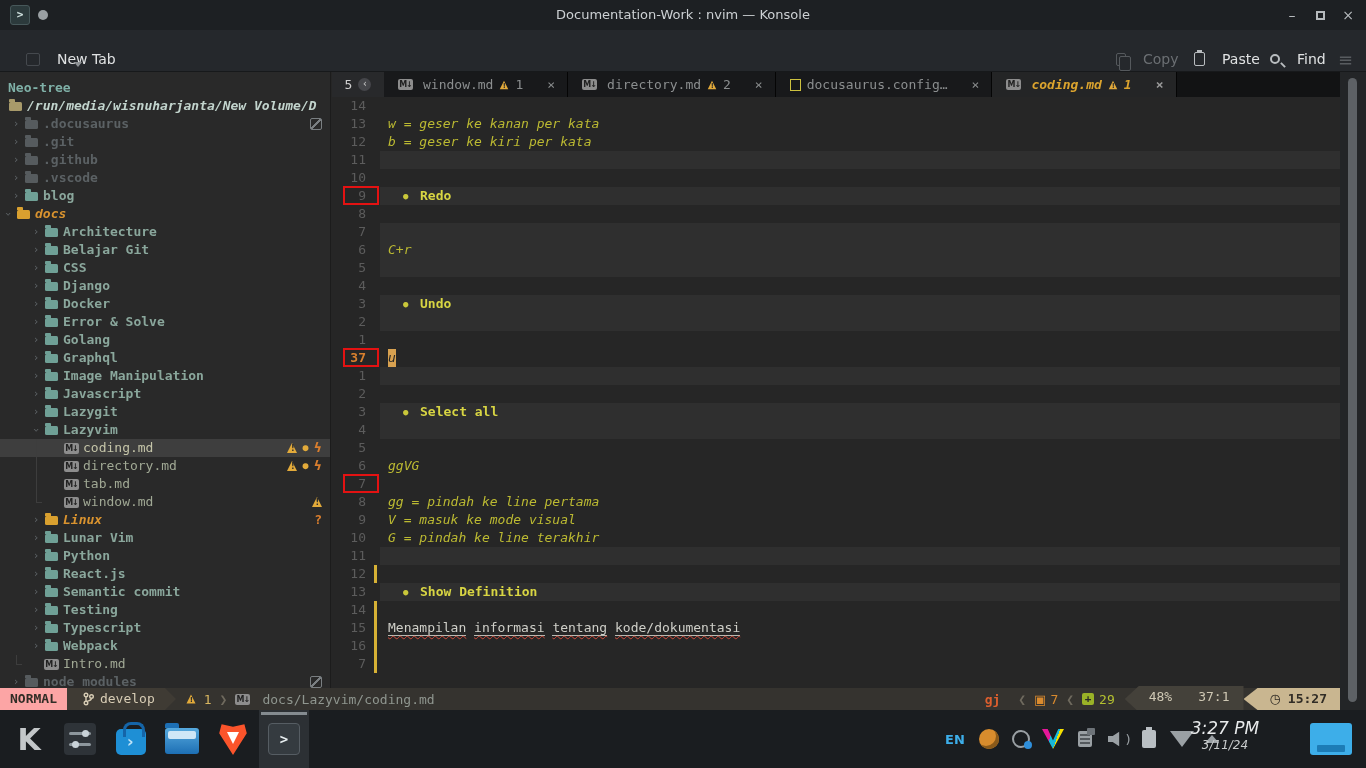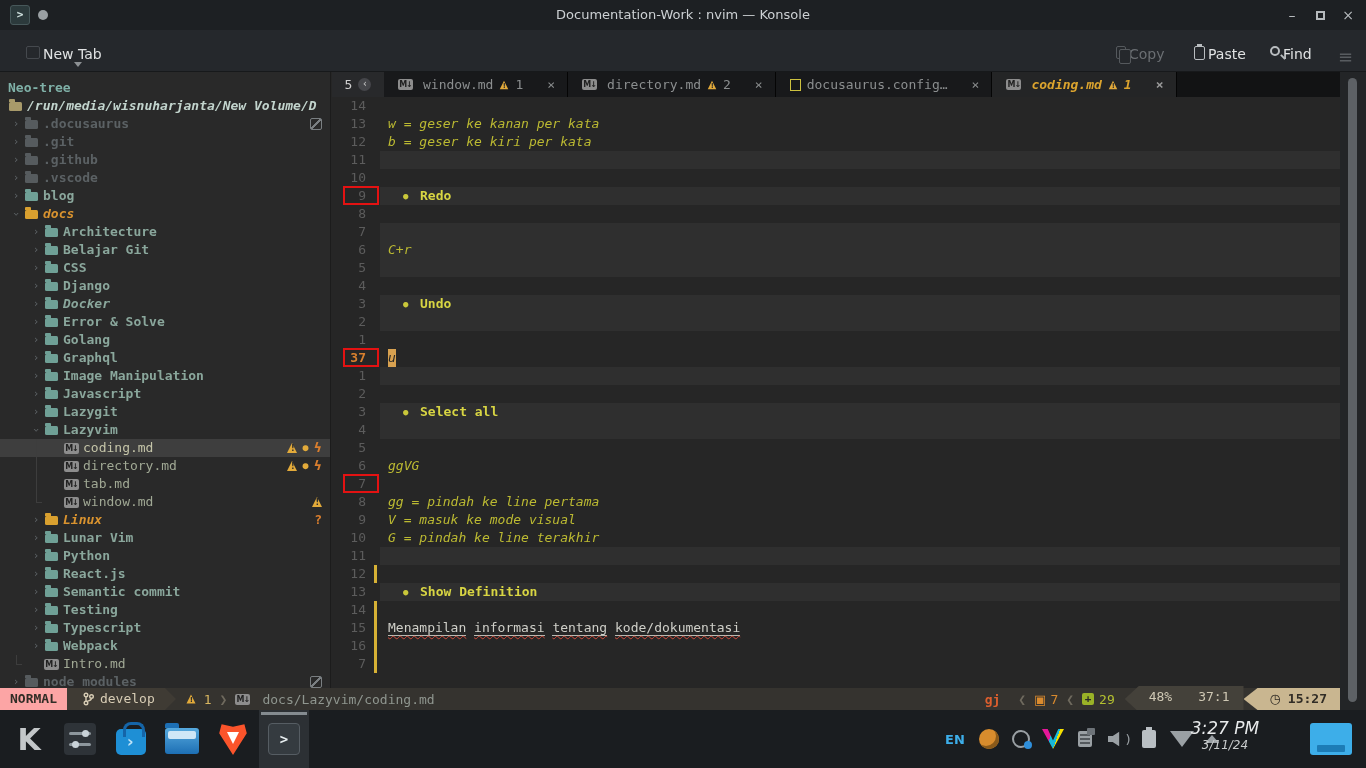--- a/index.html
+++ b/index.html
@@ -10,21 +10,21 @@
   #titlebar { position:absolute; left:0; top:0; width:1366px; height:30px; background:#1d2023; }
   #title-app-icon { position:absolute; left:10px; top:5px; width:20px; height:20px; background:#2c3a3c; border:1px solid #47585a; border-radius:3px; color:#cfe0de; font:bold 11px "DejaVu Sans Mono",monospace; text-align:center; line-height:18px; }
   #title-dot { position:absolute; left:38px; top:10px; width:10px; height:10px; border-radius:50%; background:#9aa0a3; }
   #window-title { position:absolute; left:0; top:0; width:100%; height:30px; line-height:30px; text-align:center; color:#ccd0d3; font-size:13px; }
   .winbtn { position:absolute; top:0; width:28px; height:30px; line-height:30px; text-align:center; color:#b6babd; font-size:14px; }
   #btn-min { right:60px; } #btn-max { right:32px; } #btn-close { right:4px; }
   #btn-max i { display:inline-block; width:9px; height:9px; border:2px solid #b6babd; }
 
   
   #toolbar { position:absolute; left:0; top:30px; width:1366px; height:42px; background:#25282c; border-bottom:1px solid #17191b; }
-  .tbitem { position:absolute; top:16px; height:42px; display:flex; align-items:flex-start; gap:3px; color:#e0e2e3; font-size:14px; }
+  .tbitem { position:absolute; top:8px; height:42px; display:flex; align-items:center; gap:17px; color:#e0e2e3; font-size:14px; }
   .tbitem.dim { color:#6b6f73; }
   .tb-sq { width:14px; height:13px; border:1px solid #45494e; border-radius:2px; }
   .caret-dn { width:0; height:0; border-left:4px solid transparent; border-right:4px solid transparent; border-top:5px solid #8d9194; }
   #newtab-caret { position:absolute; left:74px; top:32px; }
   .icon-clip { width:11px; height:14px; border:1.5px solid #b9bdc0; border-radius:2px; position:relative; }
   .icon-clip::before { content:""; position:absolute; left:2px; top:-3px; width:5px; height:3px; background:#b9bdc0; }
   .icon-copy { width:10px; height:13px; border:1.5px solid #55595d; border-radius:2px; position:relative; }
   .icon-copy::before { content:""; position:absolute; left:2px; top:2px; width:10px; height:13px; border:1.5px solid #55595d; border-radius:2px; background:#25282c; }
   .icon-search { width:10px; height:10px; border:2px solid #b9bdc0; border-radius:50%; position:relative; }
   .icon-search::after { content:""; position:absolute; left:8px; top:8px; width:6px; height:2px; background:#b9bdc0; transform:rotate(45deg); }
@@ -186,26 +186,26 @@
     <div id="neotree-root">
       <span class="folder" style="background:#a89a6a;"></span>
       <span class="slabel">/run/media/wisnuharjanta/New Volume/D</span>
     </div>
     <div id="sidebar-rows">
         <div class="srow" style="padding-left: 8px;"><span class="chev">›</span><span class="folder" style="background: rgb(86, 91, 94);"></span><span class="slabel" style="color: rgb(91, 97, 100); font-weight: bold;">.docusaurus</span><span class="badges"><span class="boxslash"></span></span></div>
         <div class="srow" style="padding-left: 8px;"><span class="chev">›</span><span class="folder" style="background: rgb(86, 91, 94);"></span><span class="slabel" style="color: rgb(91, 97, 100); font-weight: bold;">.git</span></div>
         <div class="srow" style="padding-left: 8px;"><span class="chev">›</span><span class="folder" style="background: rgb(86, 91, 94);"></span><span class="slabel" style="color: rgb(91, 97, 100); font-weight: bold;">.github</span></div>
         <div class="srow" style="padding-left: 8px;"><span class="chev">›</span><span class="folder" style="background: rgb(86, 91, 94);"></span><span class="slabel" style="color: rgb(91, 97, 100); font-weight: bold;">.vscode</span></div>
         <div class="srow" style="padding-left: 8px;"><span class="chev">›</span><span class="folder" style="background: rgb(111, 160, 150);"></span><span class="slabel" style="color: rgb(138, 167, 156); font-weight: bold;">blog</span></div>
-        <div class="srow" style="padding-left: 8px;"><span class="chev open">›</span><span class="folder" style="background: rgb(217, 160, 47);"></span><span class="slabel" style="color: rgb(217, 147, 47); font-weight: bold; font-style: italic;">docs</span></div>
+        <div class="srow" style=""><span class="chev open">›</span><span class="folder" style="background: rgb(217, 160, 47);"></span><span class="slabel" style="color: rgb(217, 147, 47); font-weight: bold; font-style: italic;">docs</span></div>
         <div class="srow" style="padding-left: 28px;"><span class="chev">›</span><span class="folder" style="background: rgb(111, 160, 150);"></span><span class="slabel" style="color: rgb(138, 167, 156); font-weight: bold;">Architecture</span></div>
         <div class="srow" style="padding-left: 28px;"><span class="chev">›</span><span class="folder" style="background: rgb(111, 160, 150);"></span><span class="slabel" style="color: rgb(138, 167, 156); font-weight: bold;">Belajar Git</span></div>
         <div class="srow" style="padding-left: 28px;"><span class="chev">›</span><span class="folder" style="background: rgb(111, 160, 150);"></span><span class="slabel" style="color: rgb(138, 167, 156); font-weight: bold;">CSS</span></div>
         <div class="srow" style="padding-left: 28px;"><span class="chev">›</span><span class="folder" style="background: rgb(111, 160, 150);"></span><span class="slabel" style="color: rgb(138, 167, 156); font-weight: bold;">Django</span></div>
-        <div class="srow" style="padding-left: 28px;"><span class="chev">›</span><span class="folder" style="background: rgb(111, 160, 150);"></span><span class="slabel" style="color: rgb(138, 167, 156); font-weight: bold; font-style: italic;">Docker</span></div>
+        <div class="srow" style="padding-left: 28px;"><span class="chev">›</span><span class="folder" style="background: rgb(111, 160, 150);"></span><span class="slabel" style="color: rgb(138, 167, 156); font-weight: bold;">Docker</span></div>
         <div class="srow" style="padding-left: 28px;"><span class="chev">›</span><span class="folder" style="background: rgb(111, 160, 150);"></span><span class="slabel" style="color: rgb(138, 167, 156); font-weight: bold;">Error &amp; Solve</span></div>
         <div class="srow" style="padding-left: 28px;"><span class="chev">›</span><span class="folder" style="background: rgb(111, 160, 150);"></span><span class="slabel" style="color: rgb(138, 167, 156); font-weight: bold;">Golang</span></div>
         <div class="srow" style="padding-left: 28px;"><span class="chev">›</span><span class="folder" style="background: rgb(111, 160, 150);"></span><span class="slabel" style="color: rgb(138, 167, 156); font-weight: bold;">Graphql</span></div>
         <div class="srow" style="padding-left: 28px;"><span class="chev">›</span><span class="folder" style="background: rgb(111, 160, 150);"></span><span class="slabel" style="color: rgb(138, 167, 156); font-weight: bold;">Image Manipulation</span></div>
         <div class="srow" style="padding-left: 28px;"><span class="chev">›</span><span class="folder" style="background: rgb(111, 160, 150);"></span><span class="slabel" style="color: rgb(138, 167, 156); font-weight: bold;">Javascript</span></div>
         <div class="srow" style="padding-left: 28px;"><span class="chev">›</span><span class="folder" style="background: rgb(111, 160, 150);"></span><span class="slabel" style="color: rgb(138, 167, 156); font-weight: bold;">Lazygit</span></div>
         <div class="srow" style="padding-left: 28px;"><span class="chev open">›</span><span class="folder" style="background: rgb(111, 160, 150);"></span><span class="slabel" style="color: rgb(138, 167, 156); font-weight: bold;">Lazyvim</span></div>
         <div class="srow" style="background: rgb(62, 62, 62); padding-left: 48px;"><div class="guide" style="left: 36px;"></div><span style="width: 16px; flex: 0 0 auto;"></span><span class="md-icon">M↓</span><span class="slabel" style="color: rgb(196, 196, 168);">coding.md</span><span class="badges"><span class="warn-tri"></span><span class="dot-badge">●</span><span class="mod-badge">ϟ</span></span></div>
         <div class="srow" style="padding-left: 48px;"><div class="guide" style="left: 36px;"></div><span style="width: 16px; flex: 0 0 auto;"></span><span class="md-icon">M↓</span><span class="slabel" style="color: rgb(160, 168, 148);">directory.md</span><span class="badges"><span class="warn-tri"></span><span class="dot-badge">●</span><span class="mod-badge">ϟ</span></span></div>
         <div class="srow" style="padding-left: 48px;"><div class="guide" style="left: 36px;"></div><span style="width: 16px; flex: 0 0 auto;"></span><span class="md-icon">M↓</span><span class="slabel" style="color: rgb(160, 168, 148);">tab.md</span></div>

